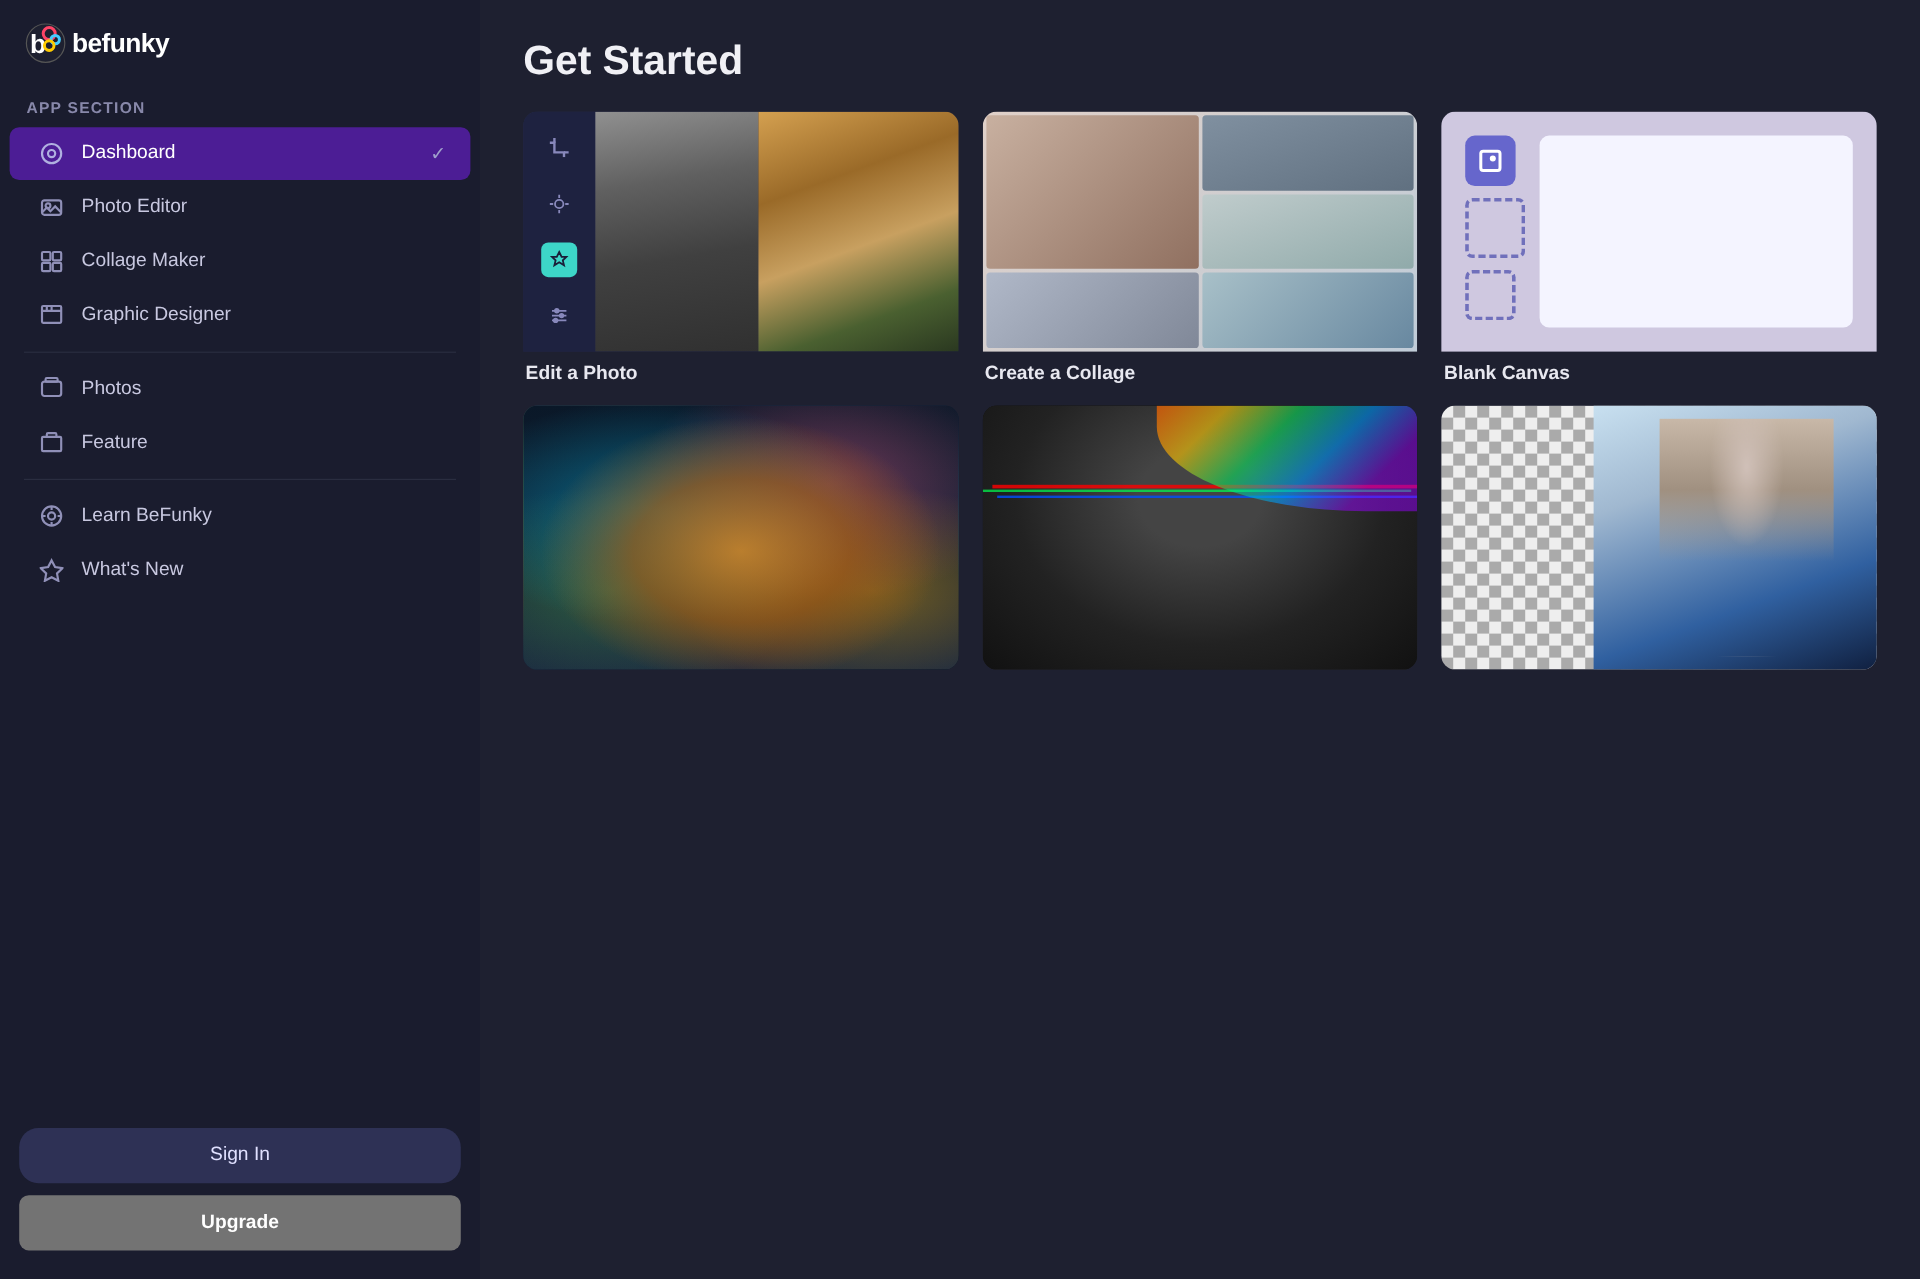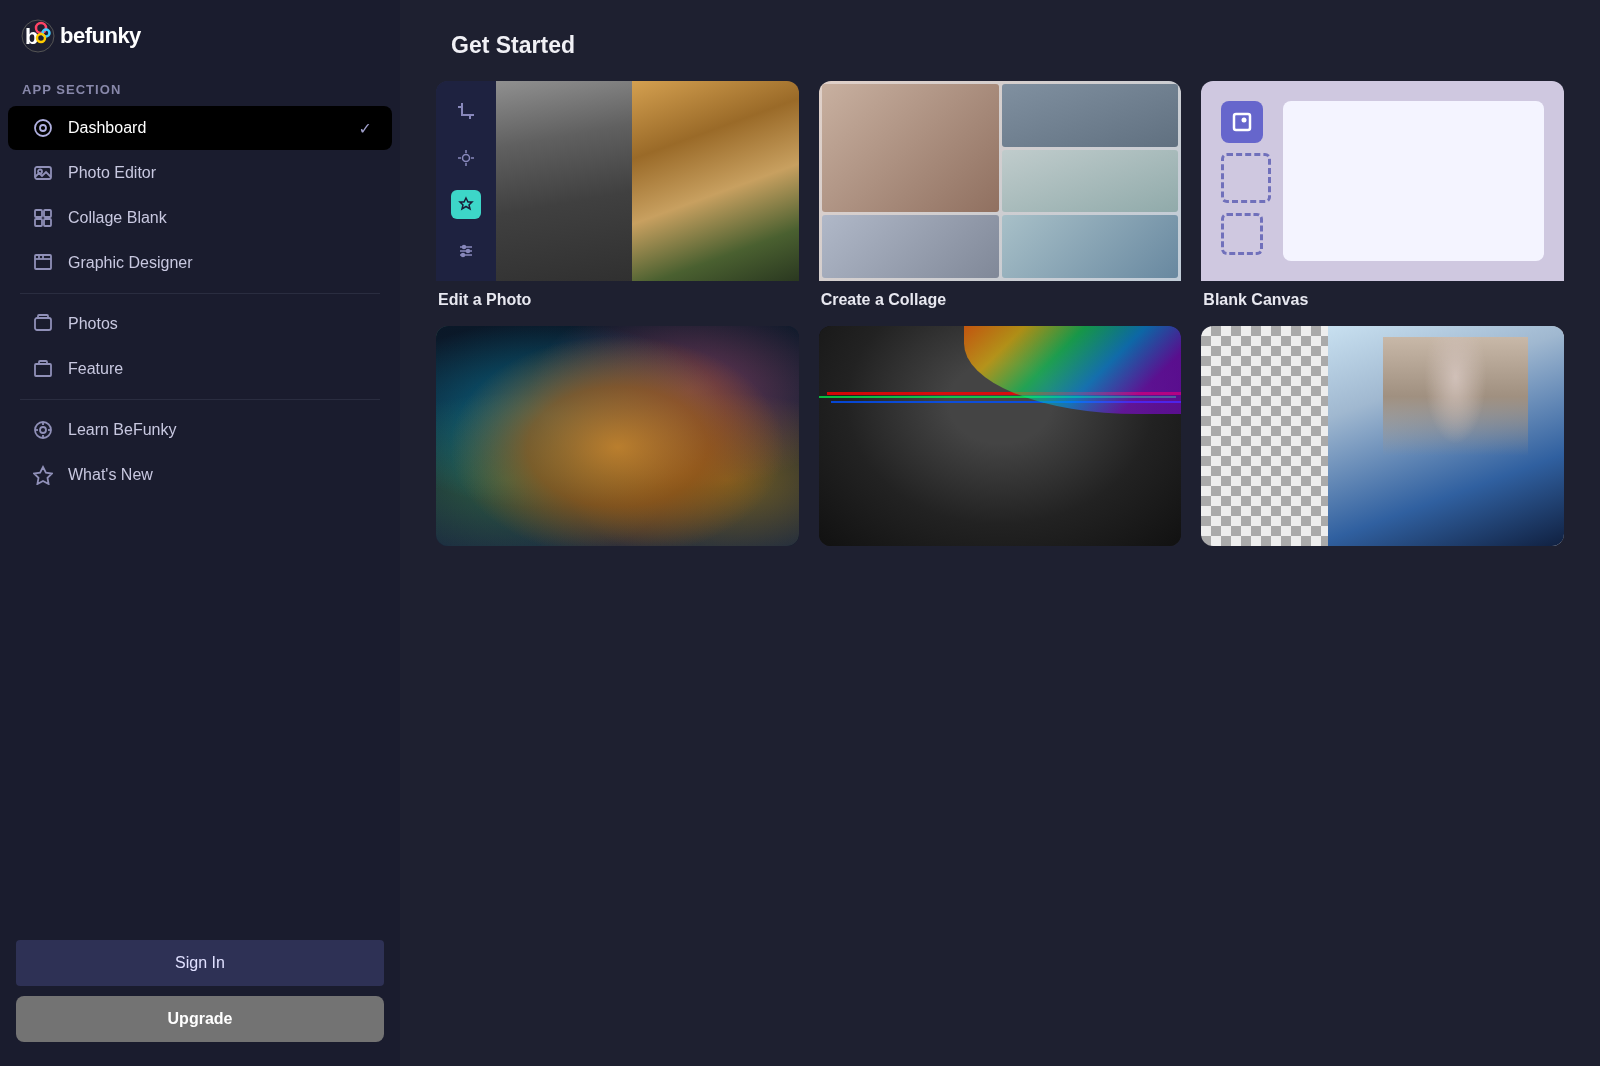--- a/index.html
+++ b/index.html
@@ -59,21 +59,21 @@
       cursor: pointer;
       border-radius: 8px;
       margin: 1px 8px;
       position: relative;
       font-size: 16px;
       color: #c8c8e0;
       transition: background 0.15s;
     }
 
     .nav-item.active {
-      background: #000000;
+      background: #4c1d95;
       color: #ffffff;
     }
 
     .nav-icon {
       width: 22px;
       height: 22px;
       margin-right: 14px;
       display: flex;
       align-items: center;
       justify-content: center;
@@ -112,21 +112,21 @@
       padding: 16px 16px 24px 16px;
       display: flex;
       flex-direction: column;
       gap: 10px;
     }
 
     .btn-signin {
       background: #2e3155;
       color: #e0e0ff;
       border: none;
-      border-radius: 4px;
+      border-radius: 16px;
       padding: 14px;
       font-size: 16px;
       cursor: pointer;
       font-weight: 500;
       width: 100%;
       transition: background 0.15s;
     }
 
     .btn-upgrade {
       background: #737373;
@@ -143,25 +143,24 @@
 
     
     #main {
       flex: 1;
       overflow-y: auto;
       padding: 32px 36px;
       background: #1e2030;
     }
 
     .section-title {
-      font-size: 23px;
+      font-size: 34px;
       font-weight: 700;
       color: #f0f0f5;
       margin-bottom: 22px;
-      margin-left: 15px;
     }
 
     .cards-row {
       display: flex;
       gap: 20px;
       margin-bottom: 17px;
     }
 
     .card {
       flex: 1;
@@ -328,21 +327,21 @@
 
     <div class="nav-item">
       <span class="nav-icon">
         <svg width="20" height="20" viewBox="0 0 20 20" class="svg-icon">
           <rect x="2" y="2" width="7" height="7" rx="1"></rect>
           <rect x="11" y="2" width="7" height="7" rx="1"></rect>
           <rect x="2" y="11" width="7" height="7" rx="1"></rect>
           <rect x="11" y="11" width="7" height="7" rx="1"></rect>
         </svg>
       </span>
-      <span>Collage Blank</span>
+      <span>Collage Maker</span>
     </div>
 
     <div class="nav-item">
       <span class="nav-icon">
         <svg width="20" height="20" viewBox="0 0 20 20" class="svg-icon">
           <rect x="2" y="2" width="16" height="14" rx="1"></rect>
           <line x1="2" y1="6" x2="18" y2="6"></line>
           <line x1="6" y1="2" x2="6" y2="6"></line>
           <line x1="10" y1="2" x2="10" y2="6"></line>
         </svg>

